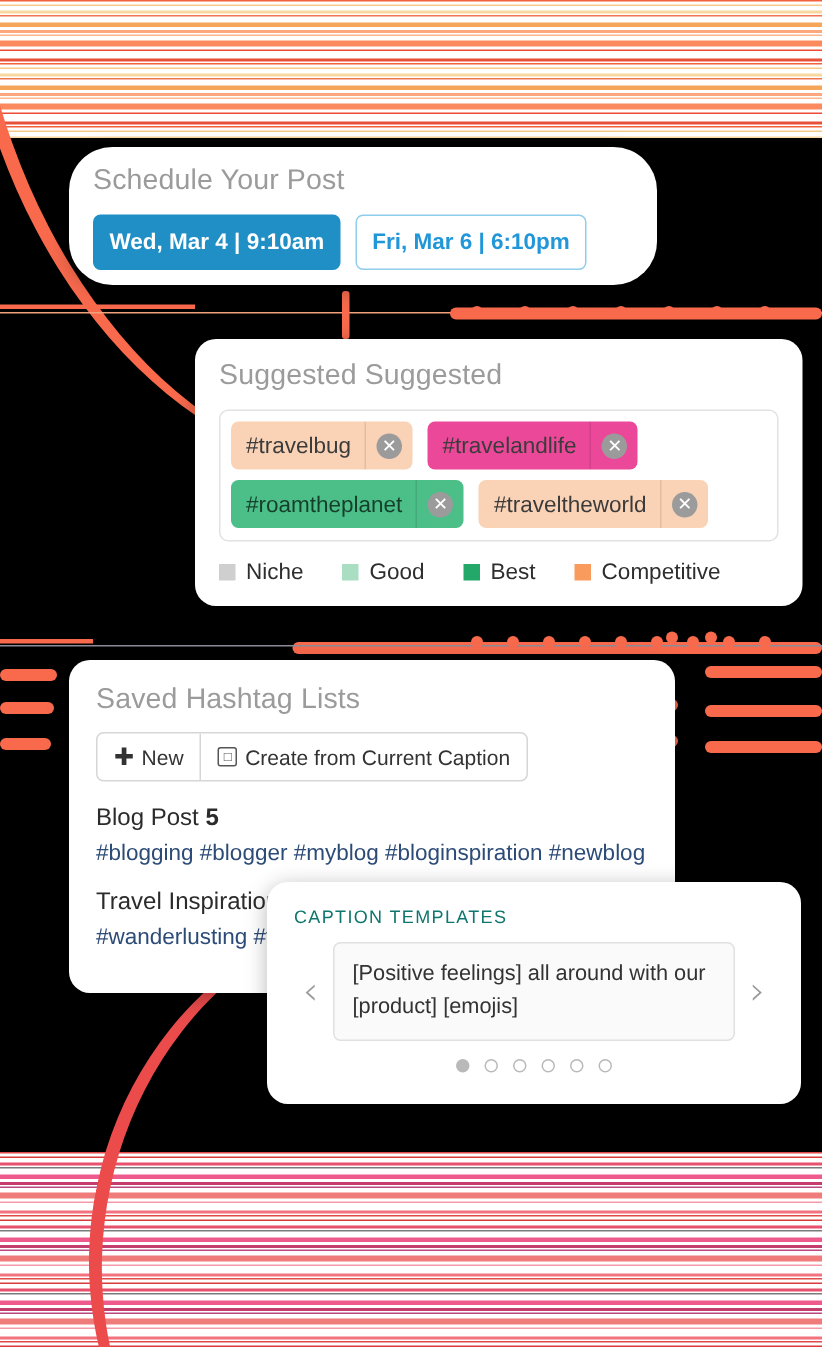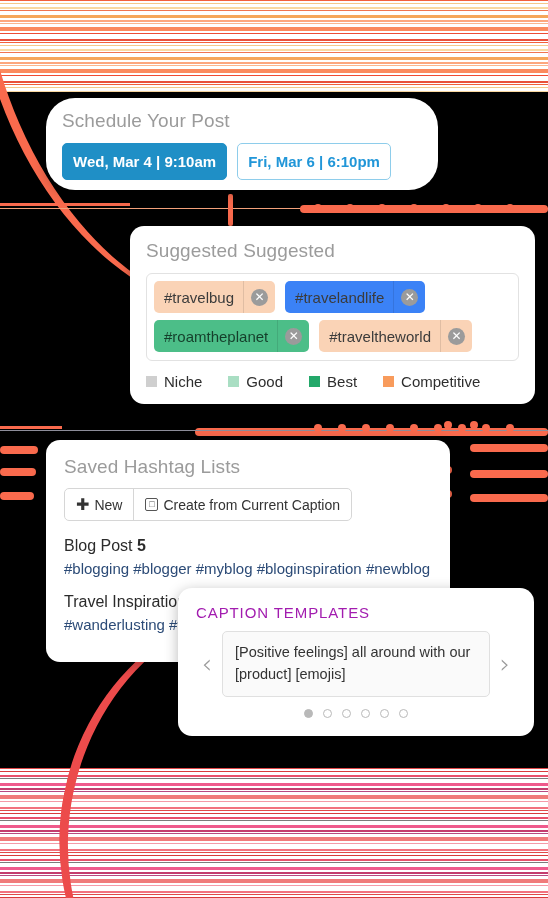--- a/index.html
+++ b/index.html
@@ -93,21 +93,21 @@
     display: flex; align-items: center; justify-content: center;
     width: 32px; border-left: 1px solid rgba(0,0,0,0.10);
   }
   .x-circle {
     width: 17px; height: 17px; border-radius: 50%;
     background: #9b9b9b; color: #fff;
     font-size: 12px; line-height: 17px; text-align: center;
     font-family: "DejaVu Sans", sans-serif;
   }
   .tag.competitive { background: #fad3b6; }
-  .tag.good { background: #3b82f6; }
+  .tag.good { background: #ec4899; }
   .tag.best { background: #4cbe88; }
   .tag.best .tg-label { color: #153f2b; }
 
   .legend { display: flex; align-items: center; margin-top: 12px; gap: 0; }
   .legend-item { display: flex; align-items: center; font-size: 15px; color: #2e2e2e; }
   .legend-item + .legend-item { margin-left: 26px; }
   .sw { width: 11px; height: 11px; margin-right: 7px; display: inline-block; }
 
   
   #saved-card { left: 46px; top: 440px; width: 404px; height: 222px; padding: 16px 18px; overflow: hidden; }
@@ -120,21 +120,21 @@
     border: 1.6px solid #555; border-radius: 2px;
     position: relative; font-size: 9px; line-height: 10px; text-align: center; color: #555;
   }
   .list-entry { margin-top: 16px; }
   .list-name { font-size: 16px; color: #2b2b2b; white-space: nowrap; }
   .list-name b { font-weight: bold; }
   .list-tags { font-size: 15px; color: #2c4b77; margin-top: 5px; white-space: nowrap; }
 
   
   #caption-card { left: 178px; top: 588px; width: 356px; height: 148px; padding: 16px 18px; }
-  .cap-title { font-size: 15px; color: #a21caf; letter-spacing: 0.9px; }
+  .cap-title { font-size: 12px; color: #0f766e; letter-spacing: 0.9px; }
   .cap-row { display: flex; align-items: center; margin-top: 10px; gap: 4px; }
   .chev { color: #9b9b9b; font-size: 26px; line-height: 1; width: 22px; text-align: center; font-family: "DejaVu Sans", sans-serif; font-weight: 300; }
   .cap-box {
     flex: 1; border: 1px solid #e0e0e0; border-radius: 5px;
     background: #fafafa; padding: 10px 12px;
     font-size: 14.5px; color: #333; line-height: 1.5; min-height: 62px;
   }
   .dots-row { display: flex; justify-content: center; gap: 10px; margin-top: 12px; }
   .pg-dot { width: 9px; height: 9px; border-radius: 50%; border: 1px solid #b9b9b9; background: #fff; }
   .pg-dot.on { background: #b9b9b9; }

